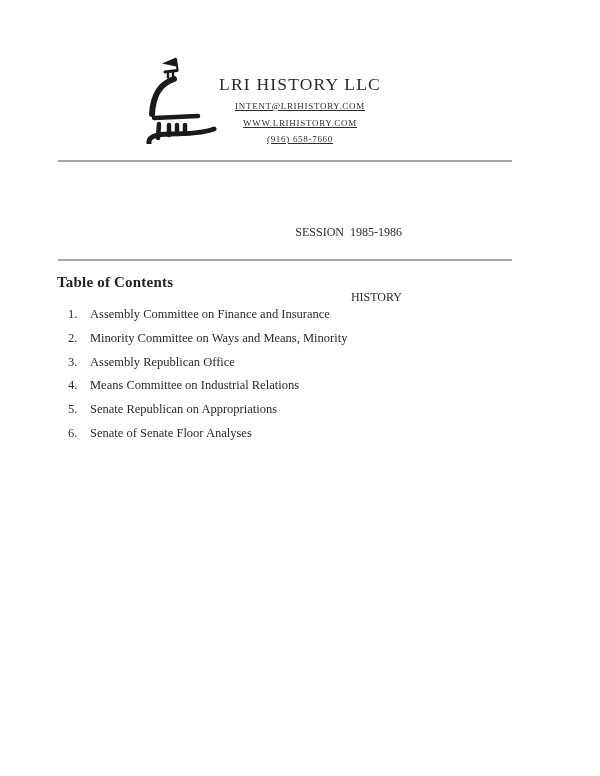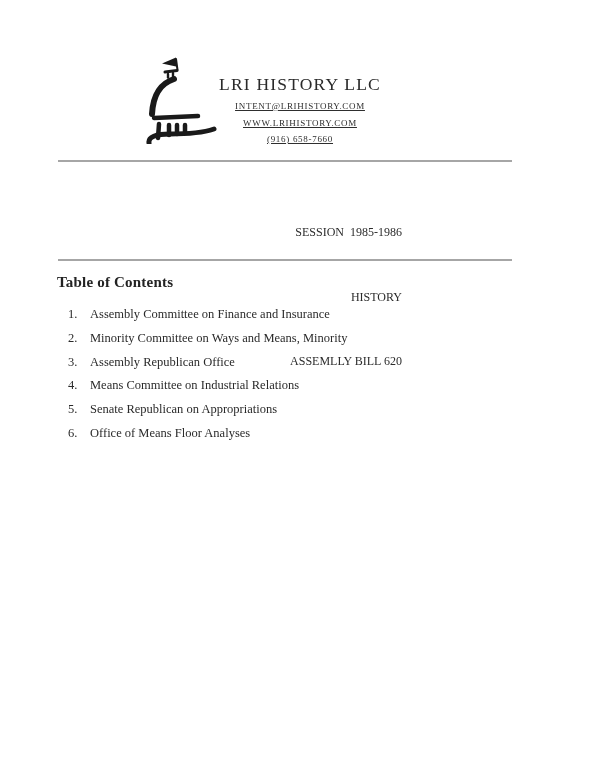--- a/index.html
+++ b/index.html
@@ -133,21 +133,20 @@
     <div class="contact-line">WWW.LRIHISTORY.COM</div>
     <div class="contact-line">(916) 658-7660</div>
   </div>
 
   <div class="rule rule-top"></div>
   <div class="rule rule-bottom"></div>
 
   <div class="session-block">
     <div>SESSION  1985-1986</div>
     <div>HISTORY</div>
-    <div>ASSEMLLY BILL 620</div>
   </div>
 
   <div class="toc-title">Table of Contents</div>
 
   <div class="toc-list">
     <div class="toc-row">
       <span class="toc-num">1.</span>
       <span class="toc-label">Assembly Committee on Finance and Insurance</span>
     </div>
     <div class="toc-row">
@@ -161,17 +160,17 @@
     <div class="toc-row">
       <span class="toc-num">4.</span>
       <span class="toc-label">Means Committee on Industrial Relations</span>
     </div>
     <div class="toc-row">
       <span class="toc-num">5.</span>
       <span class="toc-label">Senate Republican on Appropriations</span>
     </div>
     <div class="toc-row">
       <span class="toc-num">6.</span>
-      <span class="toc-label">Office of Means Floor Analyses</span>
+      <span class="toc-label">Senate of Senate Floor Analyses</span>
     </div>
   </div>
 
 </div>
 
 </body></html>

